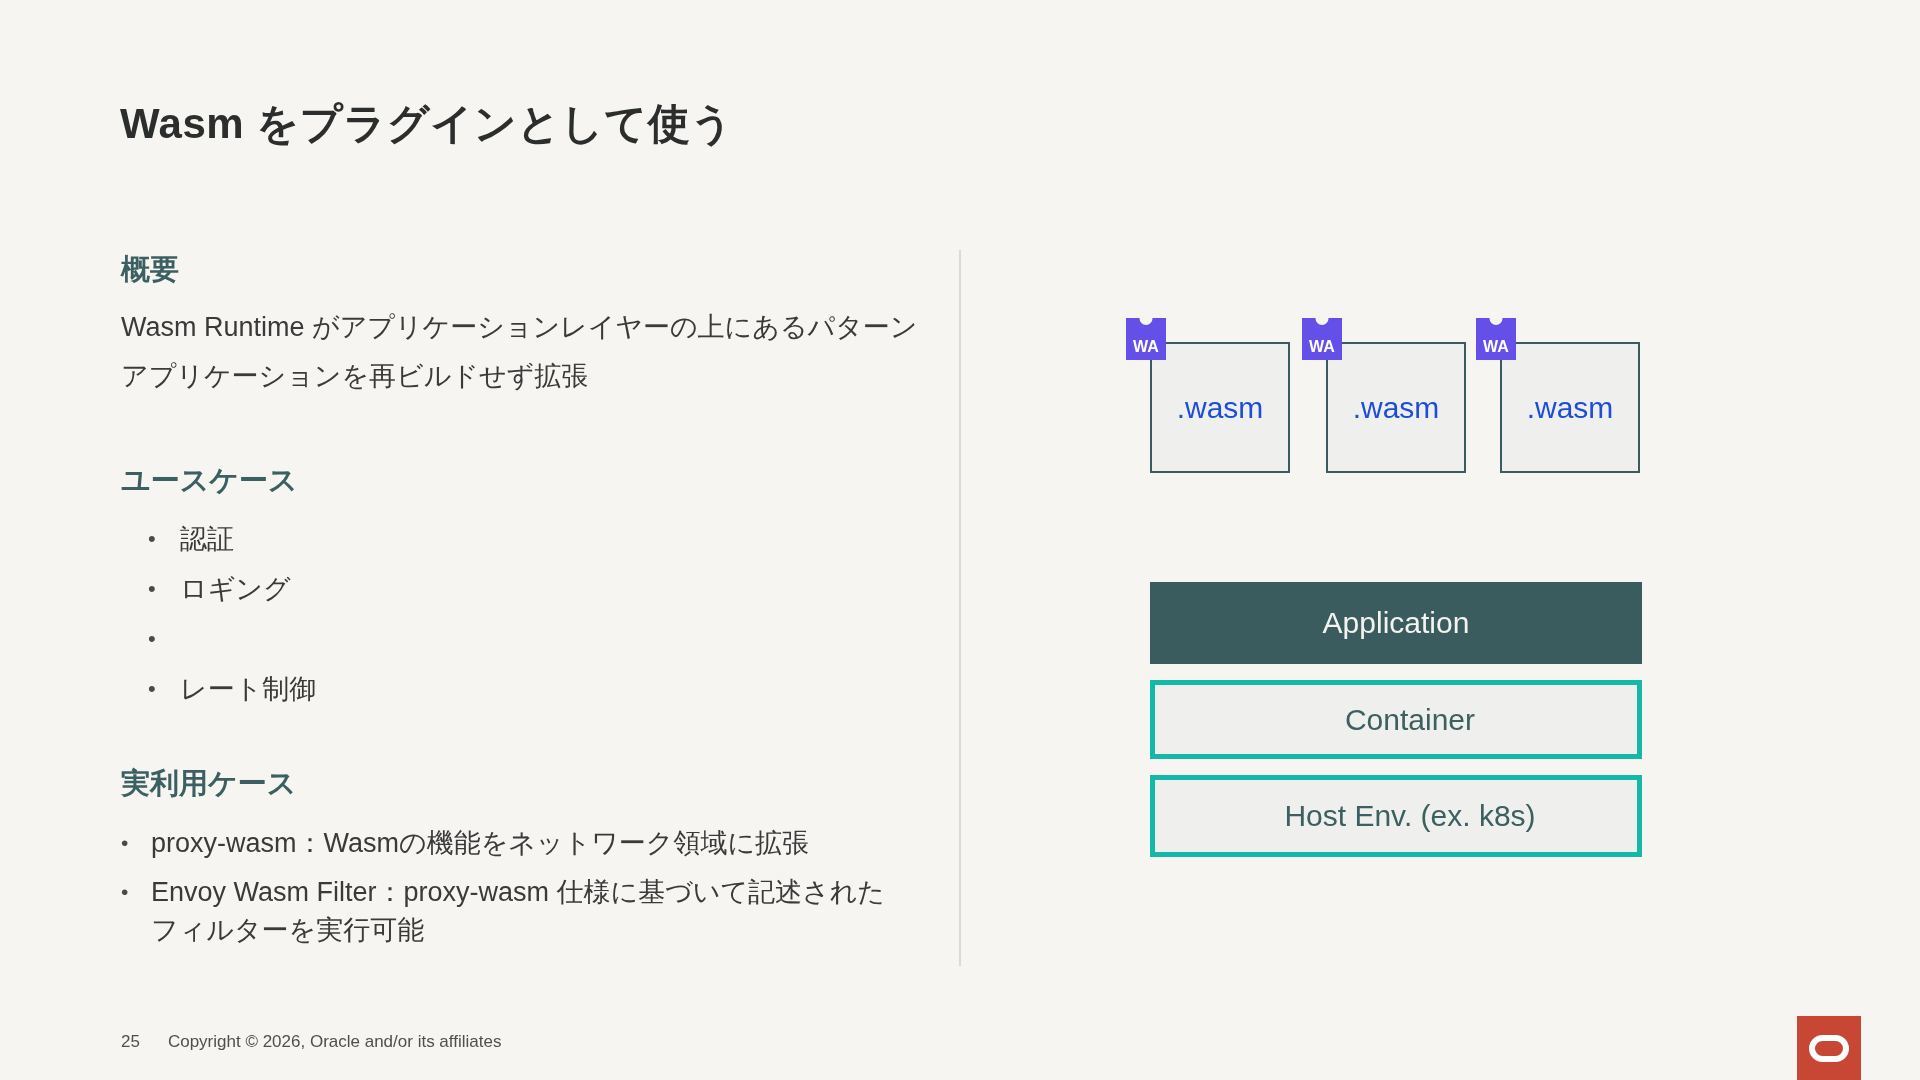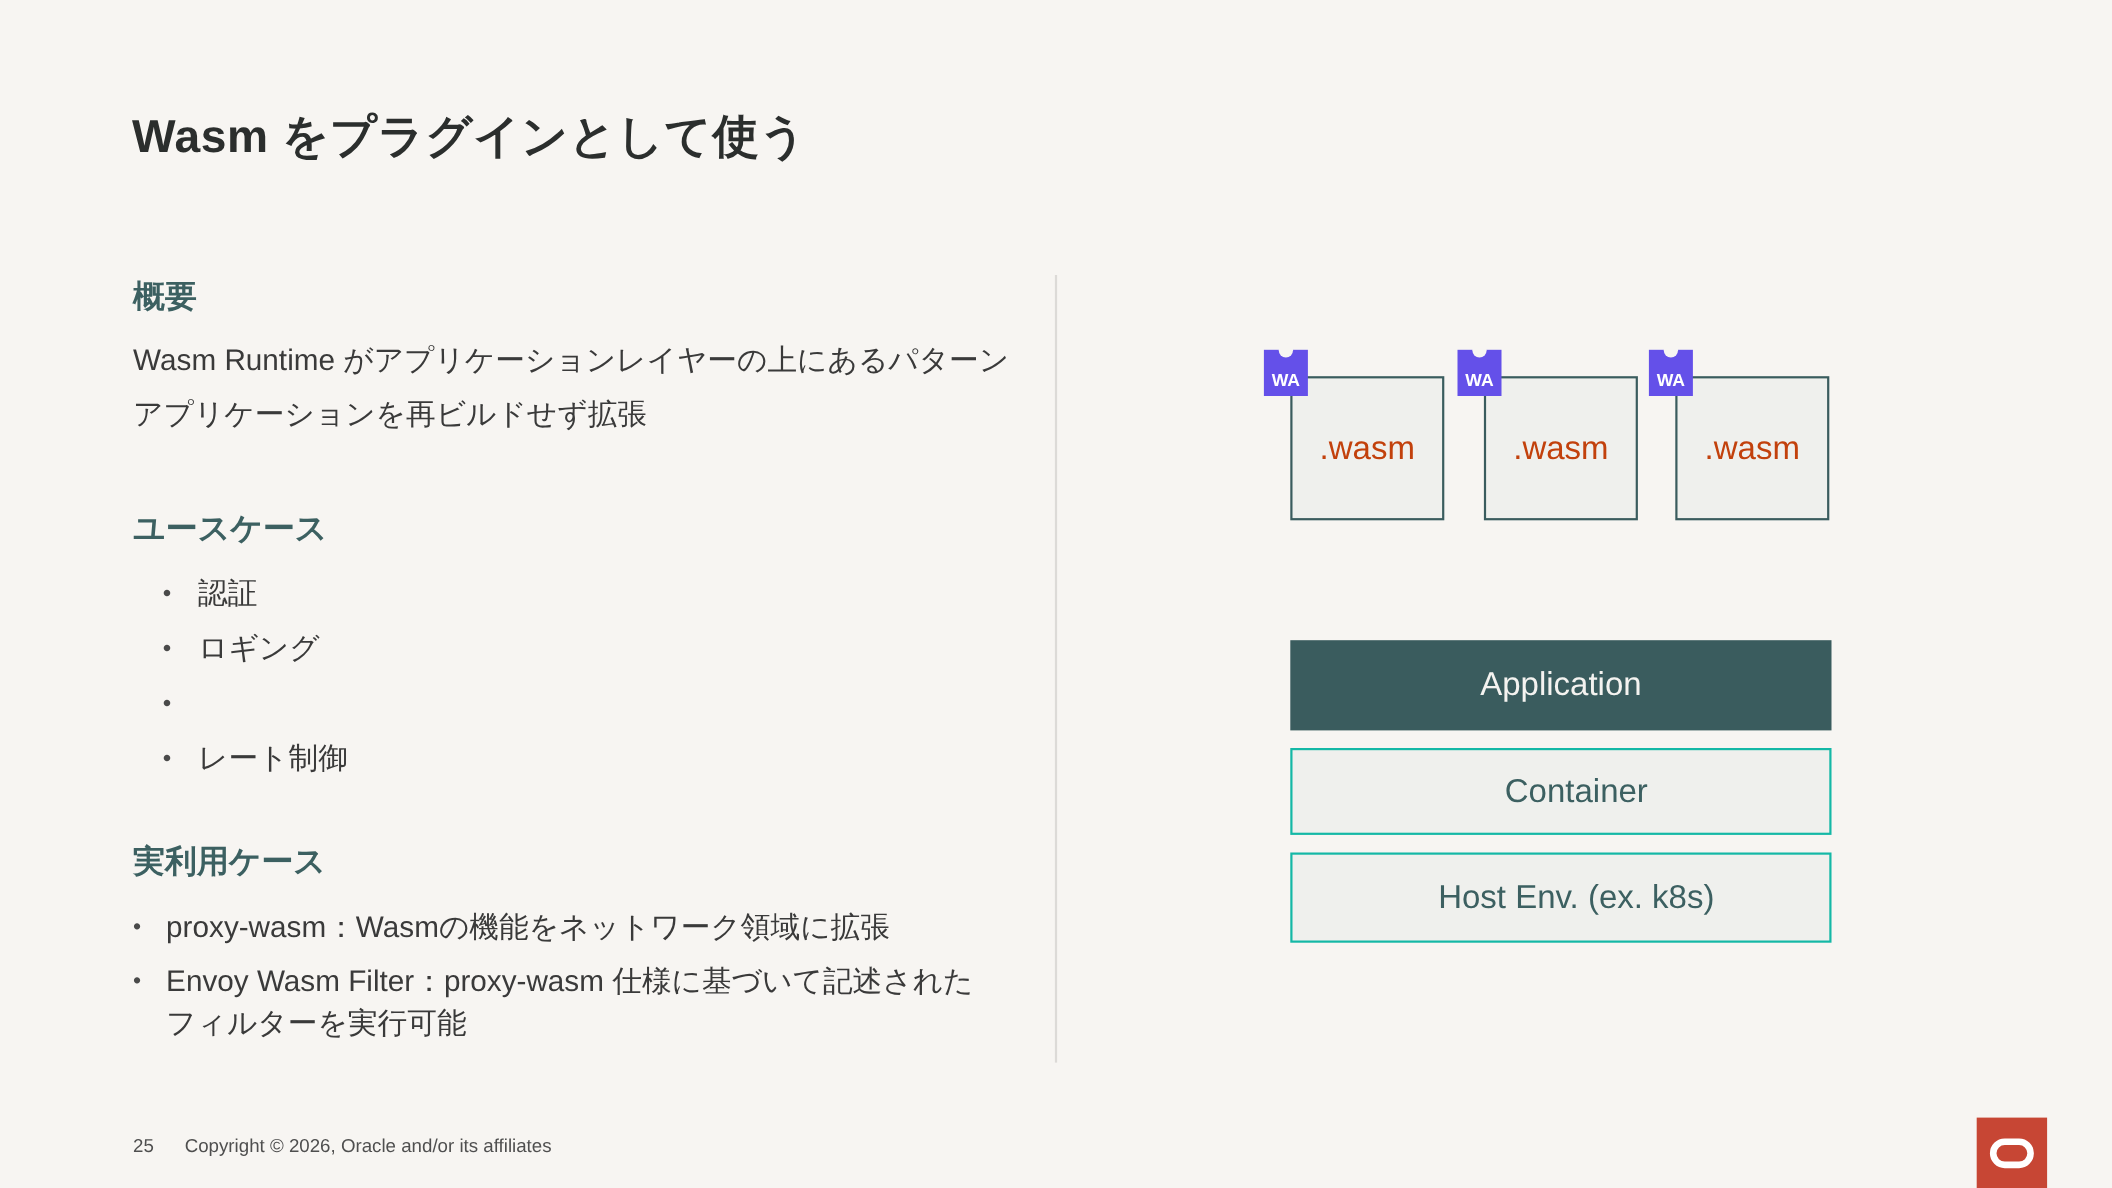--- a/index.html
+++ b/index.html
@@ -42,27 +42,27 @@
   .ul-real li { font-size:27px; line-height:38px; margin-bottom:11px; }
   .ul-real .dot { width:30px; font-size:21px; line-height:38px; }
   .ul-real .txt { max-width:745px; }
 
   .divider {
     position:absolute; left:959px; top:250px;
     width:2px; height:716px; background:#DCDAD7;
   }
 
   
-  .diagram { position:absolute; left:1090px; top:310px; width:607px; height:650px;margin-left:23px; }
+  .diagram { position:absolute; left:1090px; top:310px; width:607px; height:650px; }
 
   .wasm-box {
     position:absolute; top:32px; width:140px; height:131px;
     background:#EFF0ED; border:2px solid #3A5C5E;
     display:flex; align-items:center; justify-content:center;
-    font-size:30px; color:#c2410c;
+    font-size:30px; color:#1d4ed8;
   }
   .wasm-1 { left:60px; } .wasm-2 { left:236px; } .wasm-3 { left:410px; }
 
   .wa-badge {
     position:absolute; top:8px; width:40px; height:42px;
     background:#6450E9; z-index:2;
     display:flex; align-items:flex-end; justify-content:center;
     color:#fff; font-weight:bold; font-size:16px; padding-bottom:4px;
   }
   .badge-1 { left:36px; } .badge-2 { left:212px; } .badge-3 { left:386px; }
@@ -70,21 +70,21 @@
     position:absolute; top:-6px; left:50%; transform:translateX(-50%);
     width:13px; height:13px; border-radius:50%; background:#F7F5F2;
   }
 
   .layer {
     position:absolute; left:60px; width:492px;
     display:flex; align-items:center; justify-content:center;
     font-size:30px;
   }
   .layer.dark  { background:#3A5C5E; color:#F4F3F0; }
-  .layer.light { background:#EFF0ED; color:#3C6061; border:2px solid #14b8a6;padding-left:28px; }
+  .layer.light { background:#EFF0ED; color:#3C6061; border:5px solid #14b8a6;padding-left:28px; }
   .layer-0 { top:176px; height:84px; }
   .layer-1 { top:272px; height:82px; }
   .layer-2 { top:370px; height:79px; }
   .layer-3 { top:465px; height:82px; }
 
   .note-box {
     position:absolute; left:0; top:580px; width:607px; height:70px;
     border:2px solid #3C6061; border-radius:16px;
     display:flex; align-items:center; justify-content:center;
     font-size:26px; color:#3C6061;

